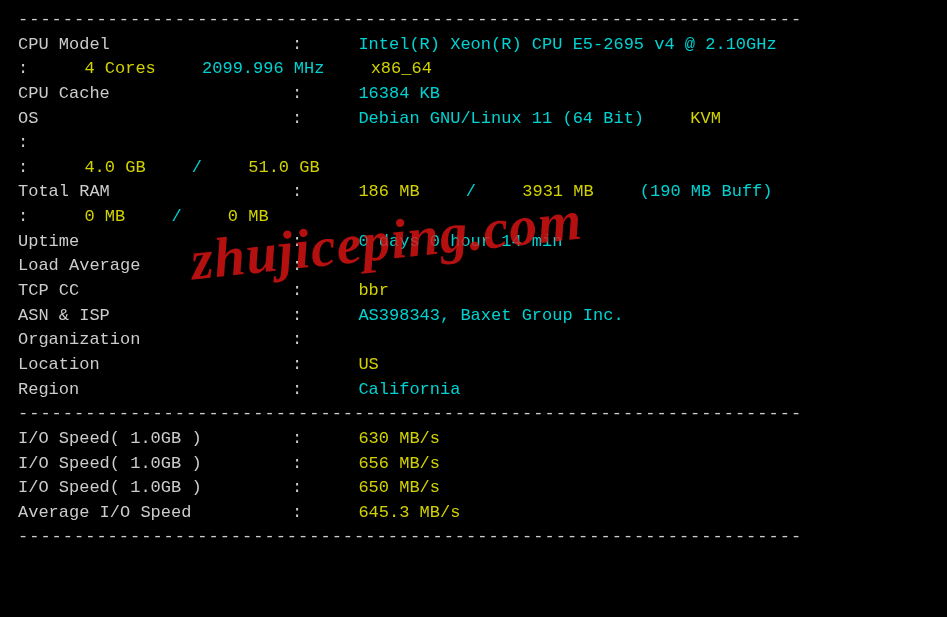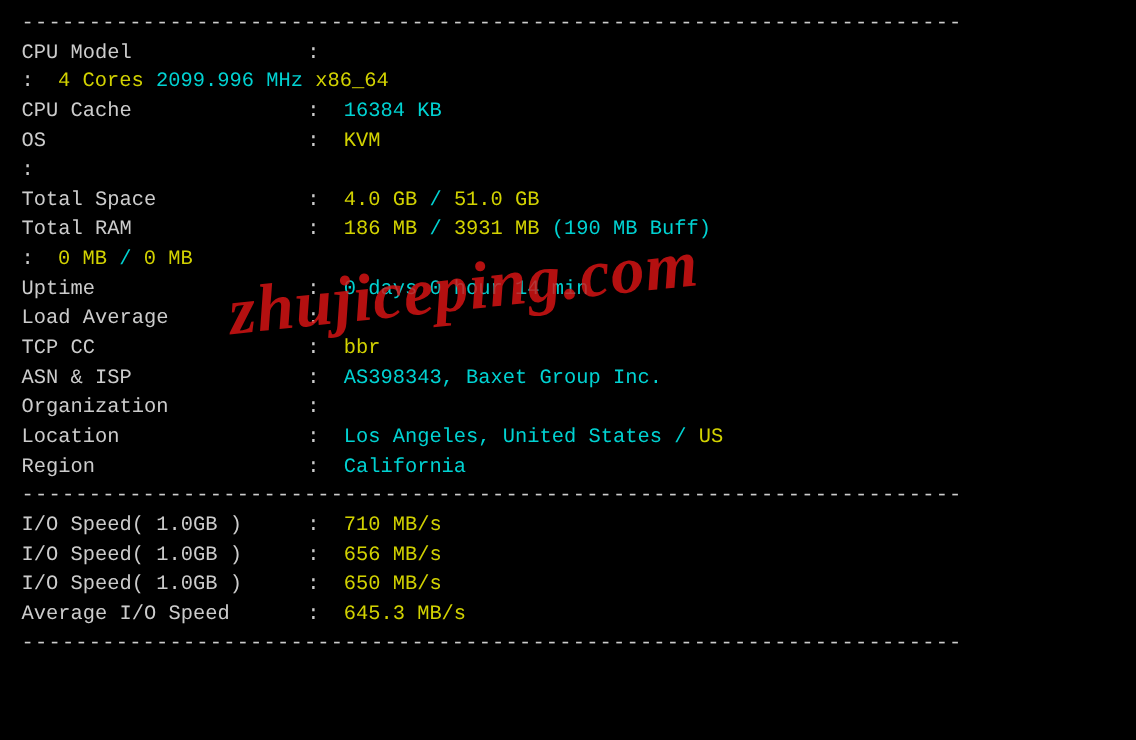--- a/index.html
+++ b/index.html
@@ -17,20 +17,21 @@
     }
     .dashes {
       color: #ccc;
       letter-spacing: 1px;
       white-space: nowrap;
       overflow: hidden;
     }
     .row {
       display: flex;
       white-space: pre;
+      gap: 36px;
     }
     .label {
       color: #ccc;
       display: inline-block;
       min-width: 238px;
     }
     .colon {
       color: #ccc;
       margin-right: 10px;
     }
@@ -49,41 +50,41 @@
       pointer-events: none;
       letter-spacing: 1px;
     }
   </style>
 </head>
 <body>
 
 <div class="dashes">----------------------------------------------------------------------</div>
 
 <div id="main-rows">
-    <div class="row"><span class="label">CPU Model            </span><span class="colon">: </span></div>
+    <div class="row"><span class="label">CPU Model            </span><span class="colon">: </span><span class="cyan">Intel(R) Xeon(R) CPU E5-2695 v4 @ 2.10GHz</span></div>
     <div class="row"><span class="colon">: </span><span class="yellow">4 Cores </span><span class="cyan">2099.996 MHz </span><span class="yellow">x86_64</span></div>
     <div class="row"><span class="label">CPU Cache            </span><span class="colon">: </span><span class="cyan">16384 KB</span></div>
-    <div class="row"><span class="label">OS                   </span><span class="colon">: </span><span class="yellow">KVM</span></div>
+    <div class="row"><span class="label">OS                   </span><span class="colon">: </span><span class="cyan">Debian GNU/Linux 11 (64 Bit) </span><span class="yellow">KVM</span></div>
     <div class="row"><span class="colon">: </span></div>
-    <div class="row"><span class="label">Total Space          </span><span class="colon">: </span><span class="yellow">4.0 GB </span><span class="cyan">/ </span><span class="yellow">51.0 GB</span></div>
+    <div class="row"><span class="colon">: </span><span class="yellow">4.0 GB </span><span class="cyan">/ </span><span class="yellow">51.0 GB</span></div>
     <div class="row"><span class="label">Total RAM            </span><span class="colon">: </span><span class="yellow">186 MB </span><span class="cyan">/ </span><span class="yellow">3931 MB </span><span class="cyan">(190 MB Buff)</span></div>
     <div class="row"><span class="colon">: </span><span class="yellow">0 MB </span><span class="cyan">/ </span><span class="yellow">0 MB</span></div>
     <div class="row"><span class="label">Uptime               </span><span class="colon">: </span><span class="cyan">0 days 0 hour 14 min</span></div>
     <div class="row"><span class="label">Load Average         </span><span class="colon">: </span></div>
     <div class="row"><span class="label">TCP CC               </span><span class="colon">: </span><span class="yellow">bbr</span></div>
     <div class="row"><span class="label">ASN &amp; ISP            </span><span class="colon">: </span><span class="cyan">AS398343, Baxet Group Inc.</span></div>
     <div class="row"><span class="label">Organization         </span><span class="colon">: </span></div>
-    <div class="row"><span class="label">Location             </span><span class="colon">: </span><span class="cyan">Los Angeles, United States / </span><span class="yellow">US</span></div>
+    <div class="row"><span class="label">Location             </span><span class="colon">: </span><span class="yellow">US</span></div>
     <div class="row"><span class="label">Region               </span><span class="colon">: </span><span class="cyan">California</span></div>
   </div>
 
 <div class="dashes">----------------------------------------------------------------------</div>
 
 <div id="io-rows">
-    <div class="row"><span class="label">I/O Speed( 1.0GB )   </span><span class="colon">: </span><span class="yellow">710 MB/s</span></div>
+    <div class="row"><span class="label">I/O Speed( 1.0GB )   </span><span class="colon">: </span><span class="yellow">630 MB/s</span></div>
     <div class="row"><span class="label">I/O Speed( 1.0GB )   </span><span class="colon">: </span><span class="yellow">656 MB/s</span></div>
     <div class="row"><span class="label">I/O Speed( 1.0GB )   </span><span class="colon">: </span><span class="yellow">650 MB/s</span></div>
     <div class="row"><span class="label">Average I/O Speed    </span><span class="colon">: </span><span class="yellow">645.3 MB/s</span></div>
   </div>
 
 <div class="dashes">----------------------------------------------------------------------</div>
 
 <div class="watermark">zhujiceping.com</div>
 
 </body></html>

